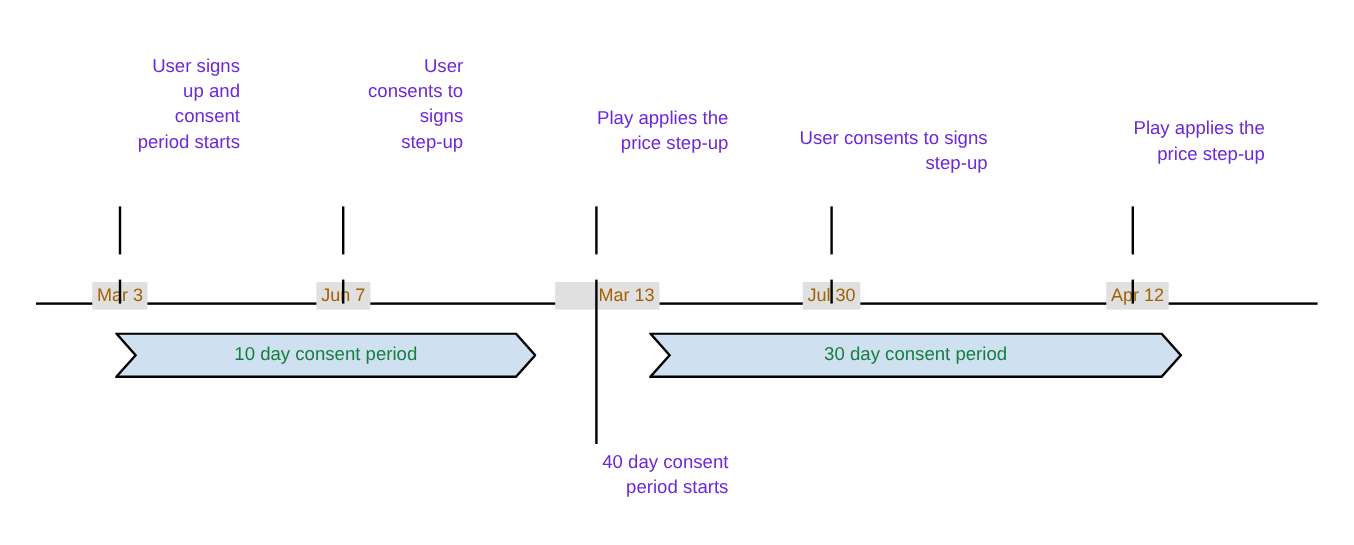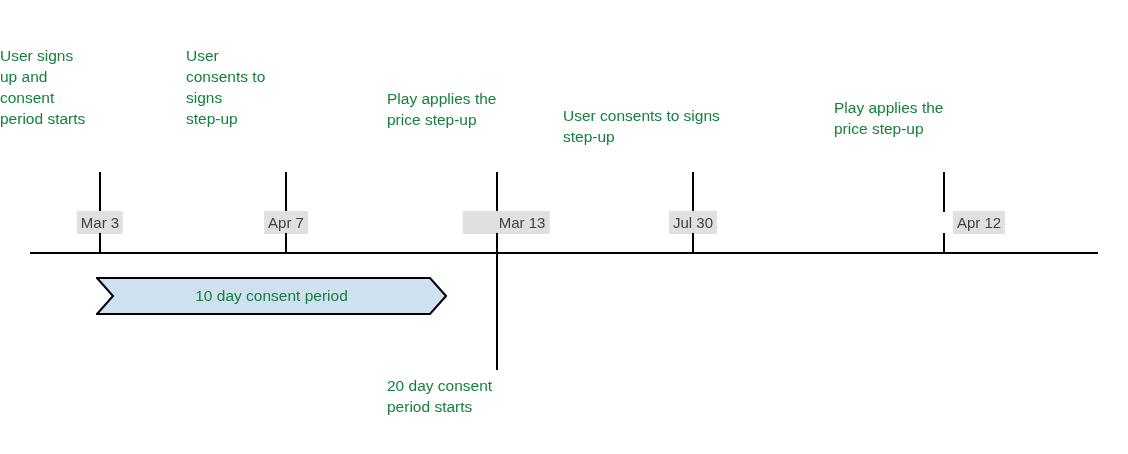--- a/index.html
+++ b/index.html
@@ -28,37 +28,38 @@
   
   .tick {
     position: absolute;
     width: 2px;
     background: #000000;
   }
   
   .date-chip {
     position: absolute;
     background: #e0e0e0;
-    color: #404040;
+    color: #a16207;
     font-size: 15px;
     line-height: 21px;
     padding: 1px 4px;
     white-space: nowrap;
     transform: translateX(-50%);
     text-align: center;
+    margin-top: 24px;
   }
   
   .caption {
     position: absolute;
     font-size: 15.5px;
     line-height: 21px;
-    text-align: left;
+    text-align: right;
     white-space: pre-line;
     transform: translateX(-50%);
-    color: #15803d;
+    color: #6d28d9;
   }
   .caption.bottom {
     transform: translateX(-50%);
   }
   
   .chevron-wrap {
     position: absolute;
   }
   .chevron-wrap svg {
     display: block;
@@ -91,45 +92,51 @@
 period starts</div>
   <div class="tick" style="left:99px; top:172px; height:40px;"></div>
   <div class="date-chip" style="left:100px; top:211px;">Mar 3</div>
   <div class="tick" style="left:99px; top:233px; height:20px;"></div>
 
   <div class="caption" style="left:286px; top:45px; width:200px;">User
 consents to
 signs
 step-up</div>
   <div class="tick" style="left:285px; top:172px; height:40px;"></div>
-  <div class="date-chip" style="left:286px; top:211px;">Apr 7</div>
+  <div class="date-chip" style="left:286px; top:211px;">Jun 7</div>
   <div class="tick" style="left:285px; top:233px; height:20px;"></div>
 
   <div class="caption" style="left:497px; top:88px; width:220px;">Play applies the
 price step-up</div>
   <div class="tick" style="left:496px; top:172px; height:40px;"></div>
   <div class="date-chip" style="left:506px; top:211px;padding-left:36px;">Mar 13</div>
 
   <div class="tick" style="left:496px; top:233px; height:137px;"></div>
-  <div class="caption bottom" style="left:497px; top:375px; width:220px;">20 day consent
+  <div class="caption bottom" style="left:497px; top:375px; width:220px;">40 day consent
 period starts</div>
 
   <div class="caption" style="left:693px; top:105px; width:260px;">User consents to signs
 step-up</div>
   <div class="tick" style="left:692px; top:172px; height:40px;"></div>
   <div class="date-chip" style="left:693px; top:211px;">Jul 30</div>
   <div class="tick" style="left:692px; top:233px; height:20px;"></div>
 
   <div class="caption" style="left:944px; top:97px; width:220px;">Play applies the
 price step-up</div>
   <div class="tick" style="left:943px; top:172px; height:40px;"></div>
-  <div class="date-chip" style="left:979px; top:211px;">Apr 12</div>
+  <div class="date-chip" style="left:948px; top:211px;">Apr 12</div>
   <div class="tick" style="left:943px; top:233px; height:20px;"></div>
 
   <div class="chevron-wrap" style="left:96px; top:277px; width:351px; height:38px;">
     <svg width="351" height="38" viewBox="0 0 351 38" preserveAspectRatio="none">
       <polygon points="1,1 334,1 350,19 334,37 1,37 17,19" fill="#cfe0f0" stroke="#000000" stroke-width="2" stroke-linejoin="miter"></polygon>
     </svg>
     <div class="chevron-label">10 day consent period</div>
   </div>
 
+  <div class="chevron-wrap" style="left:541px; top:277px; width:444px; height:38px;">
+    <svg width="444" height="38" viewBox="0 0 444 38" preserveAspectRatio="none">
+      <polygon points="1,1 427,1 443,19 427,37 1,37 17,19" fill="#cfe0f0" stroke="#000000" stroke-width="2" stroke-linejoin="miter"></polygon>
+    </svg>
+    <div class="chevron-label">30 day consent period</div>
+  </div>
 
 </div>
 
 </body></html>

